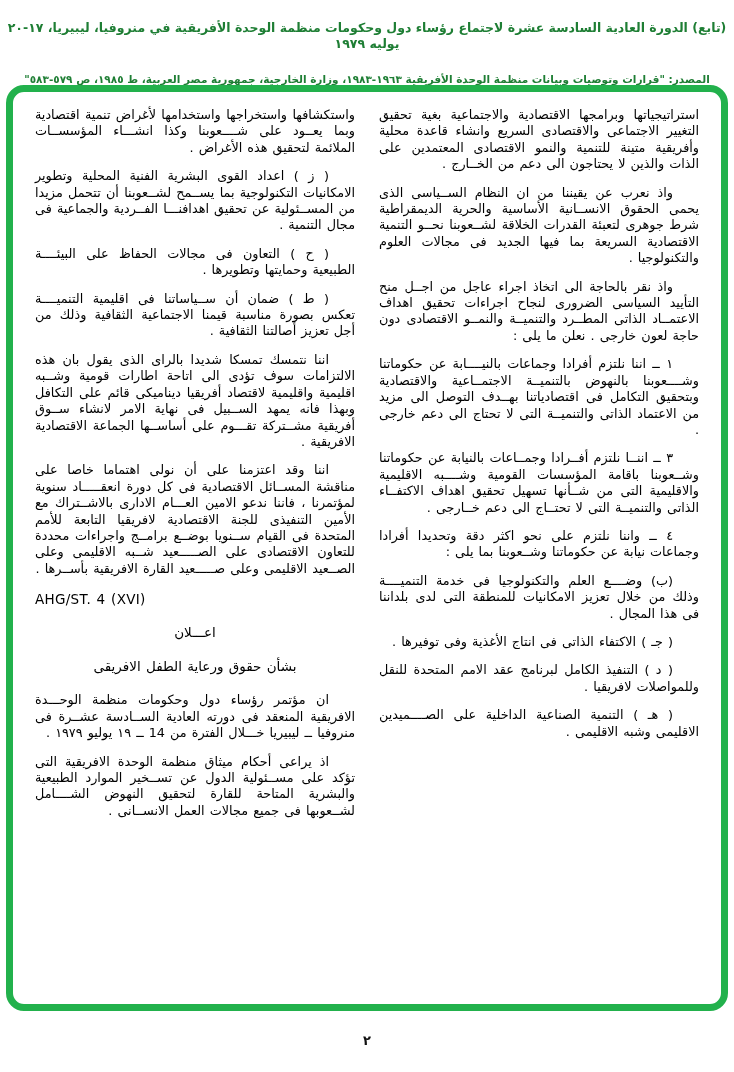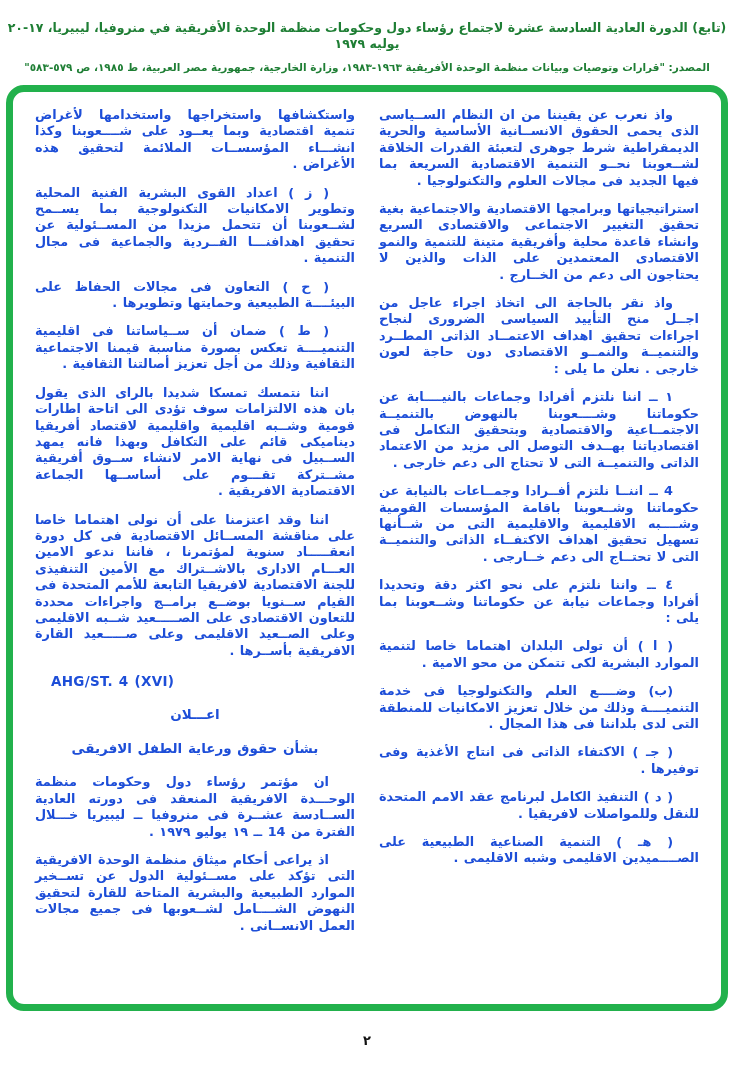--- a/index.html
+++ b/index.html
@@ -12,47 +12,47 @@
   .page {
     position: relative;
     width: 734px; height: 1072px;
     background: #ffffff;
   }
   .hdr {
     position: absolute; top: 20px; left: 0; right: 0;
     text-align: center; direction: rtl;
     color: #1e7e34; font-weight: bold;
   }
-  .hdr-l1 { font-size: 12.5px; line-height: 16px; margin-bottom: 8px; }
+  .hdr-l1 { font-size: 12.5px; line-height: 16px; margin-bottom: 20px; }
   .hdr-l2 { font-size: 10.5px; line-height: 14px; }
   .doc-box {
     position: absolute; left: 6px; top: 85px;
     width: 722px; height: 926px;
     border: 7px solid #22b14c; border-radius: 18px;
     background: #ffffff;
     padding: 15px 22px 10px 22px;
   }
   .cols {
     display: flex; flex-direction: row;
     gap: 24px; direction: rtl; height: 100%;
   }
   .col { flex: 1; direction: rtl; min-width: 0; }
   .p {
     font-size: 12.8px; line-height: 16.4px;
-    font-weight: bold; color: #1d4ed8;
+    font-weight: normal; color: #000000;
     text-align: justify; text-align-last: right;
     text-indent: 26px;
     margin-bottom: 12px;
     word-spacing: 1px;
   }
   .flush { text-indent: 0; }
   .latin {
     direction: ltr; text-align: left; text-align-last: left;
     text-indent: 0; font-size: 13.5px;
-    margin: 14px 0 16px 16px; letter-spacing: .3px;
+    margin: 14px 0 16px 0; letter-spacing: .3px;
   }
   .hc {
     text-align-last: center;
     text-indent: 0; font-size: 13.5px;
     margin-bottom: 18px;
   }
   .pnum {
     position: absolute; bottom: 24px; left: 0; right: 0;
     text-align: center; font-size: 13px; font-weight: bold; color: #111111;
   }
@@ -64,31 +64,30 @@
 
   <div class="hdr">
     <div class="hdr-l1">(تابع) الدورة العادية السادسة عشرة لاجتماع رؤساء دول وحكومات منظمة الوحدة الأفريقية في منروفيا، ليبيريا، ١٧-٢٠ يوليه ١٩٧٩</div>
     <div class="hdr-l2">المصدر: "قرارات وتوصيات وبيانات منظمة الوحدة الأفريقية ١٩٦٣-١٩٨٣، وزارة الخارجية، جمهورية مصر العربية، ط ١٩٨٥، ص ٥٧٩-٥٨٣"</div>
   </div>
 
   <div class="doc-box">
     <div class="cols">
 
       <div class="col">
+        <div class="p flush">استراتيجياتها وبرامجها الاقتصادية والاجتماعية بغية تحقيق التغيير الاجتماعى والاقتصادى السريع وانشاء قاعدة محلية وأفريقية متينة للتنمية والنمو الاقتصادى المعتمدين على الذات والذين لا يحتاجون الى دعم من الخــارج .</div>
         <div class="p">واذ نعرب عن يقيننا من ان النظام الســياسى الذى يحمى الحقوق الانســانية الأساسية والحرية الديمقراطية شرط جوهرى لتعبئة القدرات الخلاقة لشــعوبنا نحــو التنمية الاقتصادية السريعة بما فيها الجديد فى مجالات العلوم والتكنولوجيا .</div>
-        <div class="p flush">استراتيجياتها وبرامجها الاقتصادية والاجتماعية بغية تحقيق التغيير الاجتماعى والاقتصادى السريع وانشاء قاعدة محلية وأفريقية متينة للتنمية والنمو الاقتصادى المعتمدين على الذات والذين لا يحتاجون الى دعم من الخــارج .</div>
         <div class="p">واذ نقر بالحاجة الى اتخاذ اجراء عاجل من اجــل منح التأييد السياسى الضرورى لنجاح اجراءات تحقيق اهداف الاعتمــاد الذاتى المطــرد والتنميــة والنمــو الاقتصادى دون حاجة لعون خارجى . نعلن ما يلى :</div>
         <div class="p">١ ــ اننا نلتزم أفرادا وجماعات بالنيــــابة عن حكوماتنا وشــــعوبنا بالنهوض بالتنميــة الاجتمــاعية والاقتصادية وبتحقيق التكامل فى اقتصادياتنا بهــدف التوصل الى مزيد من الاعتماد الذاتى والتنميــة التى لا تحتاج الى دعم خارجى .</div>
-        <div class="p">4 ــ اننــا نلتزم أفــرادا وجمــاعات بالنيابة عن حكوماتنا وشــعوبنا باقامة المؤسسات القومية وشــــبه الاقليمية والاقليمية التى من شــأنها تسهيل تحقيق اهداف الاكتفــاء الذاتى والتنميــة التى لا تحتــاج الى دعم خــارجى .</div>
+        <div class="p">٣ ــ اننــا نلتزم أفــرادا وجمــاعات بالنيابة عن حكوماتنا وشــعوبنا باقامة المؤسسات القومية وشــــبه الاقليمية والاقليمية التى من شــأنها تسهيل تحقيق اهداف الاكتفــاء الذاتى والتنميــة التى لا تحتــاج الى دعم خــارجى .</div>
         <div class="p">٤ ــ واننا نلتزم على نحو اكثر دقة وتحديدا أفرادا وجماعات نيابة عن حكوماتنا وشــعوبنا بما يلى :</div>
-        <div class="p">( ا ) أن تولى البلدان اهتماما خاصا لتنمية الموارد البشرية لكى تتمكن من محو الامية .</div>
         <div class="p">(ب) وضــــع العلم والتكنولوجيا فى خدمة التنميــــة وذلك من خلال تعزيز الامكانيات للمنطقة التى لدى بلداننا فى هذا المجال .</div>
         <div class="p">( جـ ) الاكتفاء الذاتى فى انتاج الأغذية وفى توفيرها .</div>
         <div class="p">( د ) التنفيذ الكامل لبرنامج عقد الامم المتحدة للنقل وللمواصلات لافريقيا .</div>
-        <div class="p">( هـ ) التنمية الصناعية الطبيعية على الصــــميدين الاقليمى وشبه الاقليمى .</div>
+        <div class="p">( هـ ) التنمية الصناعية الداخلية على الصــــميدين الاقليمى وشبه الاقليمى .</div>
       </div>
 
       <div class="col">
         <div class="p flush">واستكشافها واستخراجها واستخدامها لأغراض تنمية اقتصادية وبما يعــود على شــــعوبنا وكذا انشـــاء المؤسســات الملائمة لتحقيق هذه الأغراض .</div>
         <div class="p">( ز ) اعداد القوى البشرية الفنية المحلية وتطوير الامكانيات التكنولوجية بما يســمح لشــعوبنا أن تتحمل مزيدا من المســئولية عن تحقيق اهدافنـــا الفــردية والجماعية فى مجال التنمية .</div>
         <div class="p">( ح ) التعاون فى مجالات الحفاظ على البيئــــة الطبيعية وحمايتها وتطويرها .</div>
         <div class="p">( ط ) ضمان أن ســياساتنا فى اقليمية التنميــــة تعكس بصورة مناسبة قيمنا الاجتماعية الثقافية وذلك من أجل تعزيز أصالتنا الثقافية .</div>
         <div class="p">اننا نتمسك تمسكا شديدا بالراى الذى يقول بان هذه الالتزامات سوف تؤدى الى اتاحة اطارات قومية وشــبه اقليمية واقليمية لاقتصاد أفريقيا ديناميكى قائم على التكافل وبهذا فانه يمهد الســبيل فى نهاية الامر لانشاء ســوق أفريقية مشــتركة تقـــوم على أساســها الجماعة الاقتصادية الافريقية .</div>
         <div class="p">اننا وقد اعتزمنا على أن نولى اهتماما خاصا على مناقشة المســائل الاقتصادية فى كل دورة انعقـــــاد سنوية لمؤتمرنا ، فاننا ندعو الامين العـــام الادارى بالاشــتراك مع الأمين التنفيذى للجنة الاقتصادية لافريقيا التابعة للأمم المتحدة فى القيام ســنويا بوضــع برامــج واجراءات محددة للتعاون الاقتصادى على الصـــــعيد شــبه الاقليمى وعلى الصــعيد الاقليمى وعلى صـــــعيد القارة الافريقية بأســرها .</div>
         <div class="p latin">AHG/ST. 4 (XVI)</div>

